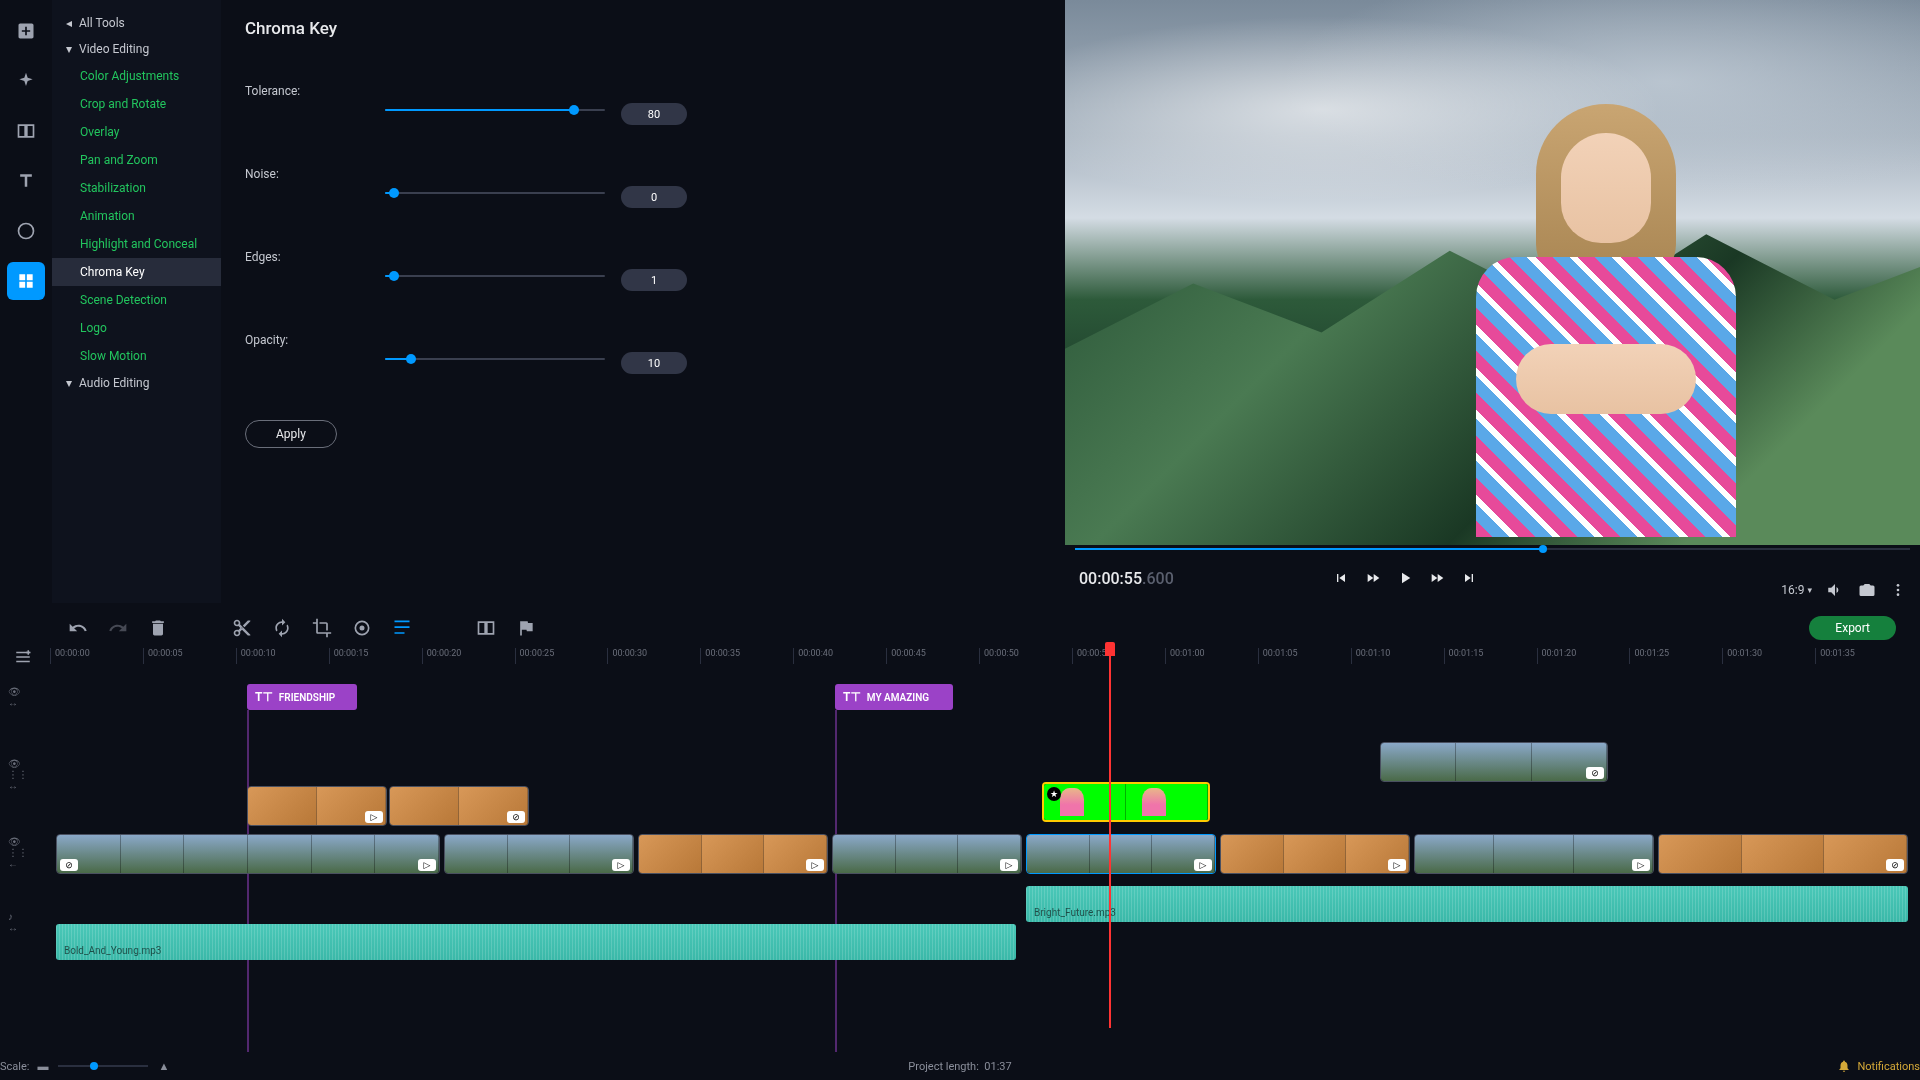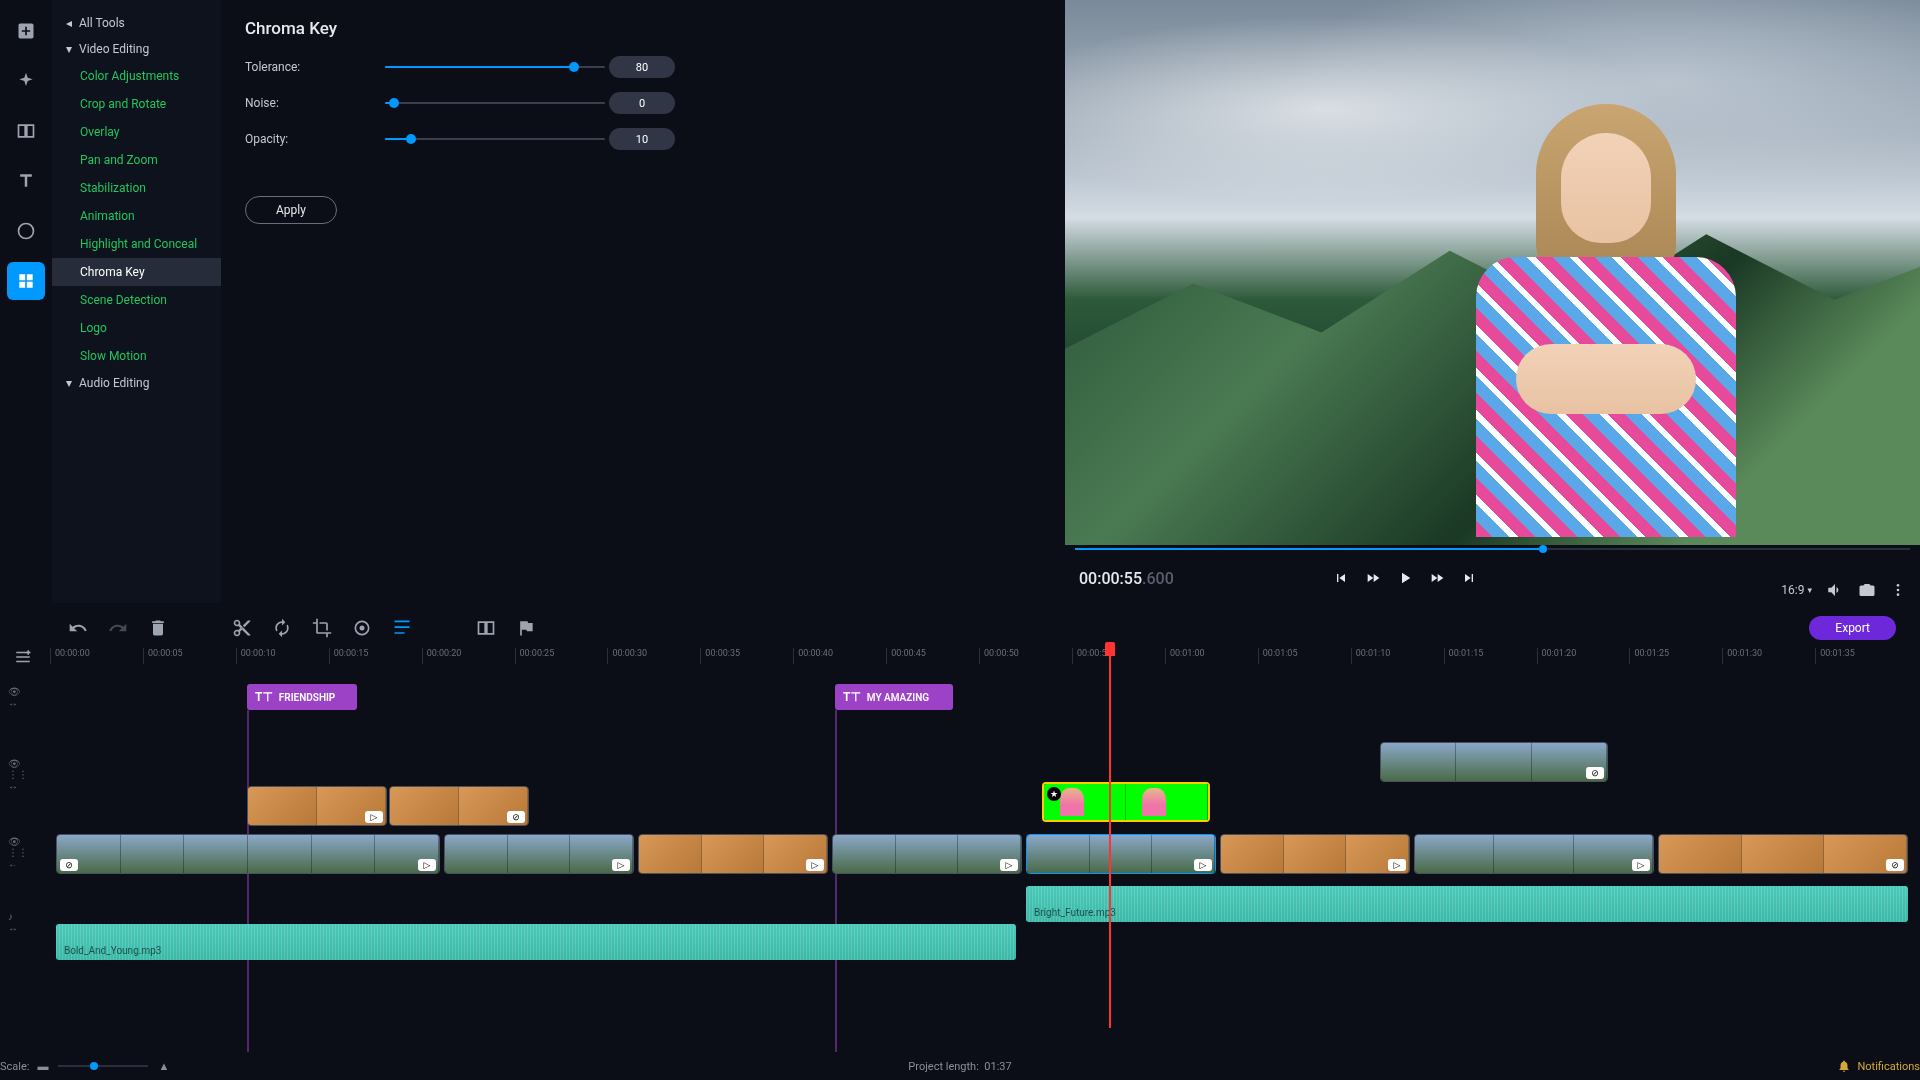--- a/index.html
+++ b/index.html
@@ -19,21 +19,21 @@
 .tool-sidebar .item.active { background: #272c3b; color: #fff; }
 
 
 .props-panel { position: absolute; left: 221px; top: 0; width: 844px; height: 603px; background: #0b0e17; padding: 18px 24px; }
 .props-panel h2 { font-size: 17px; font-weight: 500; color: #e8e9ec; margin-bottom: 18px; }
 .props-panel .desc { font-size: 12px; color: #a8abb5; line-height: 1.5; margin-bottom: 24px; max-width: 760px; }
 .props-row { display: flex; align-items: center; margin-bottom: 14px; font-size: 12px; }
 .props-row .label { width: 140px; color: #c5c8d0; }
 .color-pill { display: flex; align-items: center; background: #2a2f3f; border-radius: 14px; padding: 4px 8px 4px 5px; gap: 6px; }
 .color-swatch { width: 28px; height: 18px; border-radius: 10px; }
-.slider-wrap { display: flex; align-items: center; gap: 4px; }
+.slider-wrap { display: flex; gap: 16px; margin-top: 47px; }
 .slider { position: relative; width: 220px; height: 14px; }
 .slider .track { position: absolute; top: 6px; left: 0; right: 0; height: 2px; background: #3a3f4f; border-radius: 1px; }
 .slider .fill { position: absolute; top: 6px; left: 0; height: 2px; background: #0099ff; border-radius: 1px; }
 .slider .thumb { position: absolute; top: 2px; width: 10px; height: 10px; background: #0099ff; border-radius: 50%; margin-left: -5px; }
 .value-pill { width: 66px; height: 22px; background: #313647; border-radius: 11px; display: flex; align-items: center; justify-content: center; font-size: 11px; color: #fff; }
 .apply-btn { margin-top: 32px; padding: 6px 30px; background: transparent; border: 1px solid #6a6e7a; border-radius: 16px; color: #e8e9ec; font-size: 12px; cursor: pointer; }
 
 
 .preview-panel { position: absolute; left: 1065px; top: 0; right: 0; height: 603px; background: #0b0e17; display: flex; flex-direction: column; }
 .preview-video { flex: 1; position: relative; overflow: hidden; }
@@ -57,21 +57,21 @@
 .transport { display: flex; gap: 10px; margin: 0 auto; }
 .transport-btn { width: 22px; height: 22px; display: flex; align-items: center; justify-content: center; cursor: pointer; color: #e8e9ec; }
 .preview-right { display: flex; align-items: center; gap: 14px; margin-left: auto; font-size: 12px; color: #c5c8d0; }
 .preview-right .ctl { cursor: pointer; display: flex; align-items: center; gap: 3px; margin-top: 24px; }
 
 
 .timeline-toolbar { position: absolute; left: 0; right: 0; top: 612px; height: 32px; display: flex; align-items: center; padding: 0 24px 0 68px; gap: 20px; background: #0b0e17; }
 .tb-btn { width: 20px; height: 20px; display: flex; align-items: center; justify-content: center; cursor: pointer; color: #9ea3b0; }
 .tb-btn.blue { color: #0099ff; }
 .tb-sep { width: 24px; }
-.export-btn { margin-left: auto; padding: 5px 26px; background: #6d28d9; color: #fff; border: none; border-radius: 14px; font-size: 12px; cursor: pointer; }
+.export-btn { margin-left: auto; padding: 5px 26px; background: #15803d; color: #fff; border: none; border-radius: 14px; font-size: 12px; cursor: pointer; }
 
 
 .timeline-ruler { position: absolute; left: 50px; right: 12px; top: 648px; height: 16px; display: flex; font-size: 9px; color: #6a6e7a; }
 .ruler-mark { flex: 1; position: relative; border-left: 1px solid #2a2f3f; padding-left: 4px; }
 
 .timeline-area { position: absolute; left: 0; right: 12px; top: 666px; height: 360px; }
 .track-icons { position: absolute; left: 0; top: 0; width: 50px; height: 100%; }
 .track-icon-group { position: absolute; left: 8px; display: flex; flex-direction: column; gap: 4px; color: #6a6e7a; font-size: 10px; }
 .tracks { position: absolute; left: 50px; right: 0; top: 0; height: 100%; }
 .track { position: absolute; left: 0; right: 0; }
@@ -186,20 +186,31 @@
       </div>
       <div class="props-row">
     <div class="label">Noise:</div>
     <div class="slider-wrap">
       <div class="slider">
         <div class="track"></div>
         <div class="fill" style="width:4%"></div>
         <div class="thumb" style="left:4%"></div>
       </div>
       <div class="value-pill">0</div>
+    </div>
+      </div>
+      <div class="props-row">
+    <div class="label">Edges:</div>
+    <div class="slider-wrap">
+      <div class="slider">
+        <div class="track"></div>
+        <div class="fill" style="width:4%"></div>
+        <div class="thumb" style="left:4%"></div>
+      </div>
+      <div class="value-pill">1</div>
     </div>
       </div>
       <div class="props-row">
     <div class="label">Opacity:</div>
     <div class="slider-wrap">
       <div class="slider">
         <div class="track"></div>
         <div class="fill" style="width:12%"></div>
         <div class="thumb" style="left:12%"></div>
       </div>

